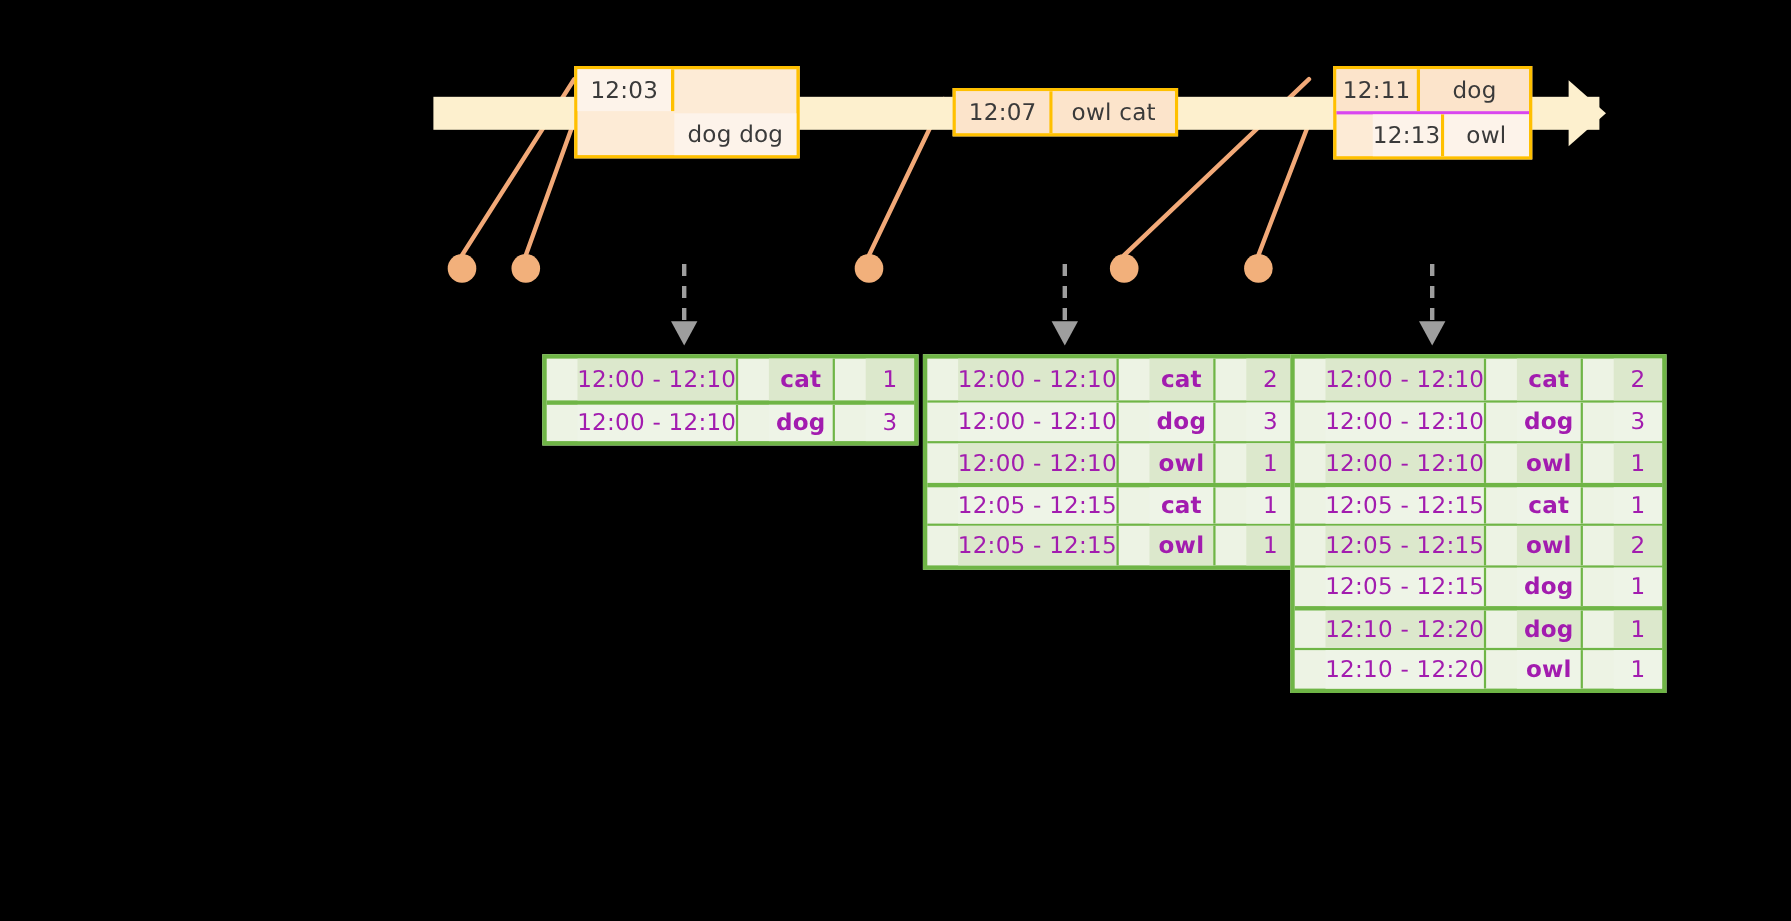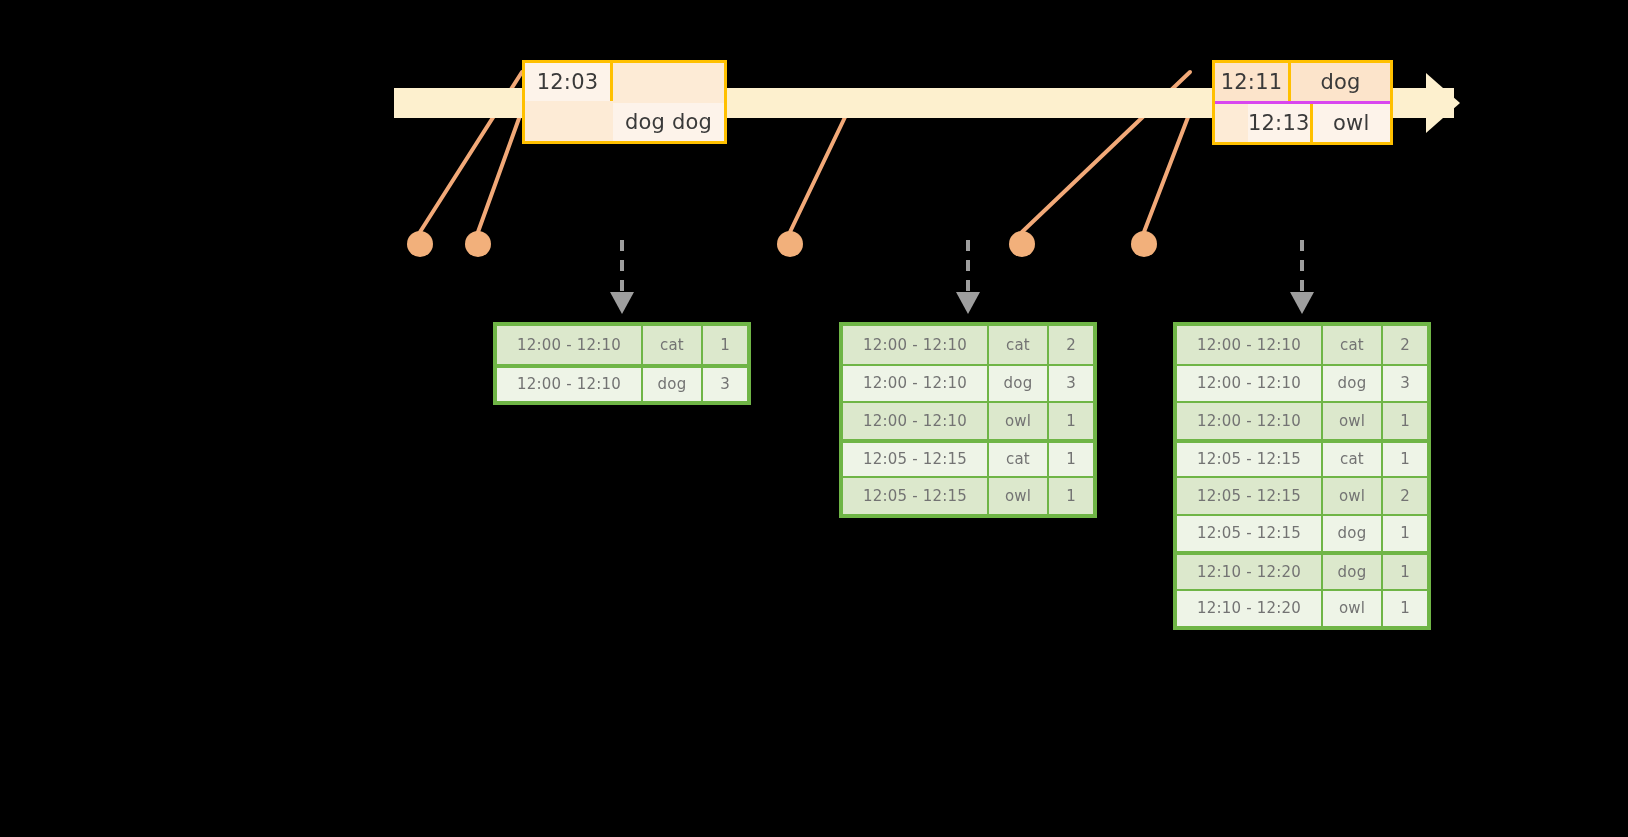--- a/index.html
+++ b/index.html
@@ -89,32 +89,33 @@
     align-items: stretch;
     box-sizing: border-box;
   }
   .rrow + .rrow { border-top: 2px solid #6FB546; }
   .rrow.grpend + .rrow { border-top: 4px solid #6FB546; }
   .rcell {
     box-sizing: border-box;
     display: flex;
     align-items: center;
     justify-content: center;
-    font-size: 15px;
-    color: #737373;
+    font-size: 21px;
+    color: #a21caf;
     white-space: nowrap;
     letter-spacing: .2px;
     border-right: 2px solid #6FB546;
+    margin-left: 28px;
   }
   .rcell:last-child { border-right: none; }
   .rrow.shade .rcell { background: #DCE8CC; }
   .rrow.light .rcell { background: #EEF4E7; }
 
   .c-window { width: 146px; }
-  .c-key    { width: 60px; }
+  .c-key    { width: 60px; font-weight: bold; }
   .c-val    { width: 44px; }
   .rrow { height: 37.5px; }
 </style>
 </head>
 <body>
 
 <div id="stage">
 
   <svg id="wires" viewBox="0 0 1628 837" xmlns="http://www.w3.org/2000/svg">
 
@@ -141,20 +142,26 @@
   <div class="timeline-bar" style="left:394px; top:88px; width:1060px; height:30px;"></div>
   <div class="timeline-head" style="left:1426px; top:73px;"></div>
 
   <div class="evt" style="left:522px; top:60px; width:205px;">
     <div class="evt-row light">
       <div class="evt-cell time" style="width:88px; height:38px;">12:03</div>
       <div class="evt-cell" style="width:111px; height:38px;margin-top:40px;">dog dog</div>
     </div>
   </div>
 
+  <div class="evt" style="left:866px; top:80px; width:205px;">
+    <div class="evt-row shade">
+      <div class="evt-cell time" style="width:88px; height:38px;">12:07</div>
+      <div class="evt-cell" style="width:111px; height:38px;">owl cat</div>
+    </div>
+  </div>
 
   <div class="evt" style="left:1212px; top:60px; width:181px;">
     <div class="evt-row shade">
       <div class="evt-cell time" style="width:76px; height:38px;">12:11</div>
       <div class="evt-cell" style="width:99px; height:38px;">dog</div>
     </div>
     <div class="evt-row light">
       <div class="evt-cell time" style="width:72px; height:38px;">12:13</div>
       <div class="evt-cell" style="width:99px; height:38px;">owl</div>
     </div>

